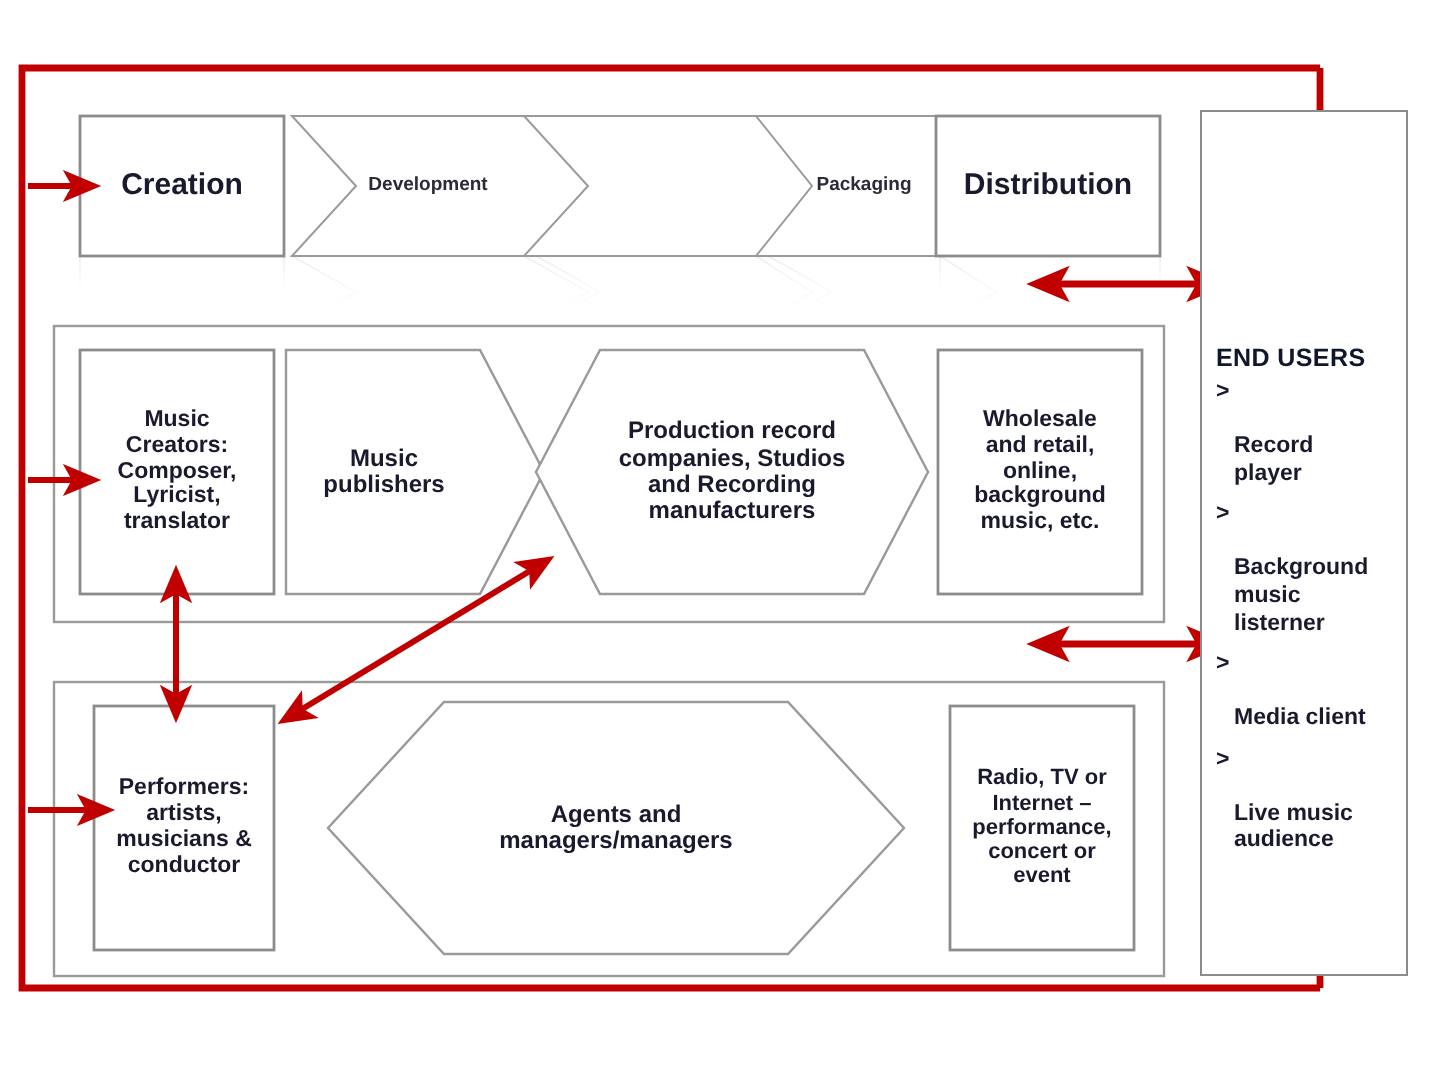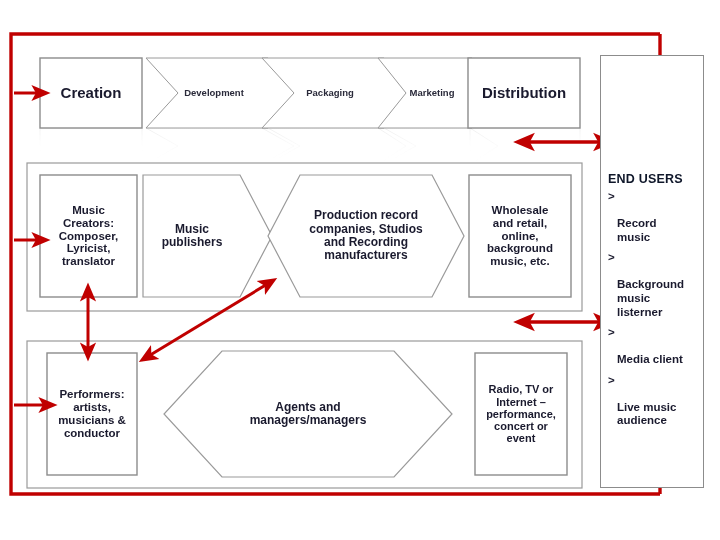--- a/index.html
+++ b/index.html
@@ -186,23 +186,22 @@
       <line x1="88" y1="352" x2="88" y2="292" stroke="#c00000" stroke-width="3" marker-start="url(#ah-start)" marker-end="url(#ah-end)"></line>
 
       <line x1="147" y1="357" x2="269" y2="283" stroke="#c00000" stroke-width="3" marker-start="url(#ah-start)" marker-end="url(#ah-end)"></line>
     </g>
   </svg>
 
   <div class="node-label lbl-strong" style="left:40px; top:58px; width:102px; height:70px;">Creation</div>
 
   <div class="node-label lbl-small" style="left:160px; top:58px; width:108px; height:70px;">Development</div>
 
-  <div class="node-label lbl-small" style="left:276px; top:58px; width:108px; height:70px;">Packaging</div>
-
-  <div class="node-label lbl-small" style="left:390px; top:58px; width:84px; height:70px;">Marketing</div>
+
+  <div class="node-label lbl-small" style="left:390px; top:58px; width:84px; height:70px;">Packaging</div>
 
   <div class="node-label lbl-strong" style="left:468px; top:58px; width:112px; height:70px;">Distribution</div>
 
   <div class="node-label lbl-body" style="left:41px; top:175px; width:95px; height:122px;">Music
 Creators:
 Composer,
 Lyricist,
 translator</div>
 
   <div class="node-label lbl-mid" style="left:146px; top:175px; width:92px; height:122px;">Music
@@ -233,21 +232,21 @@
 concert or
 event</div>
 
   <div id="endusers-panel"></div>
   <div id="endusers-inner">
     <div id="endusers-title">END USERS</div>
 
     <div class="enduser-item">
       <span class="chev">&gt;</span>
       <span>Record
-music</span>
+player</span>
     </div>
 
     <div class="enduser-item">
       <span class="chev">&gt;</span>
       <span>Background
 music
 listerner</span>
     </div>
 
     <div class="enduser-item">

